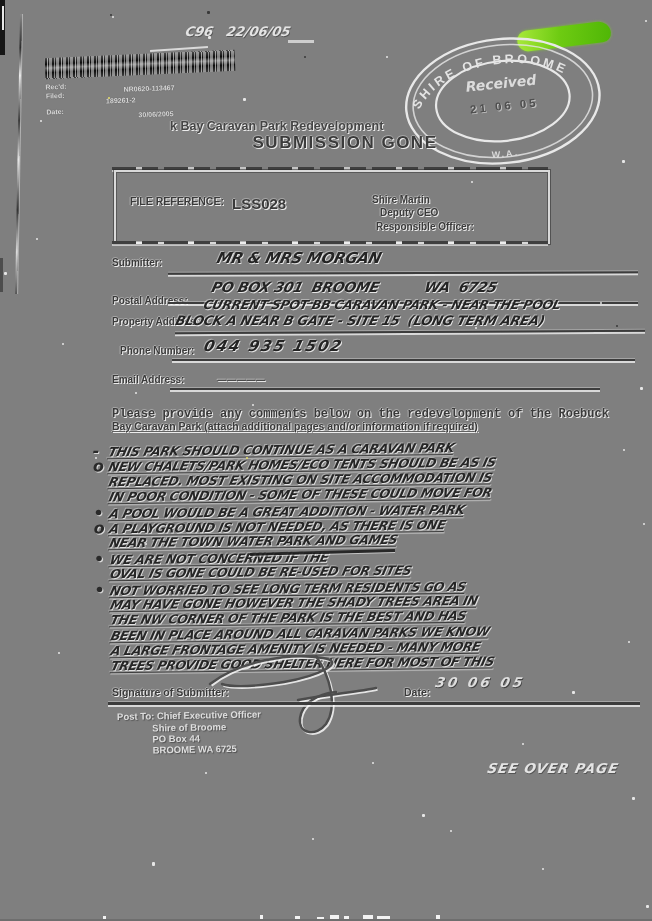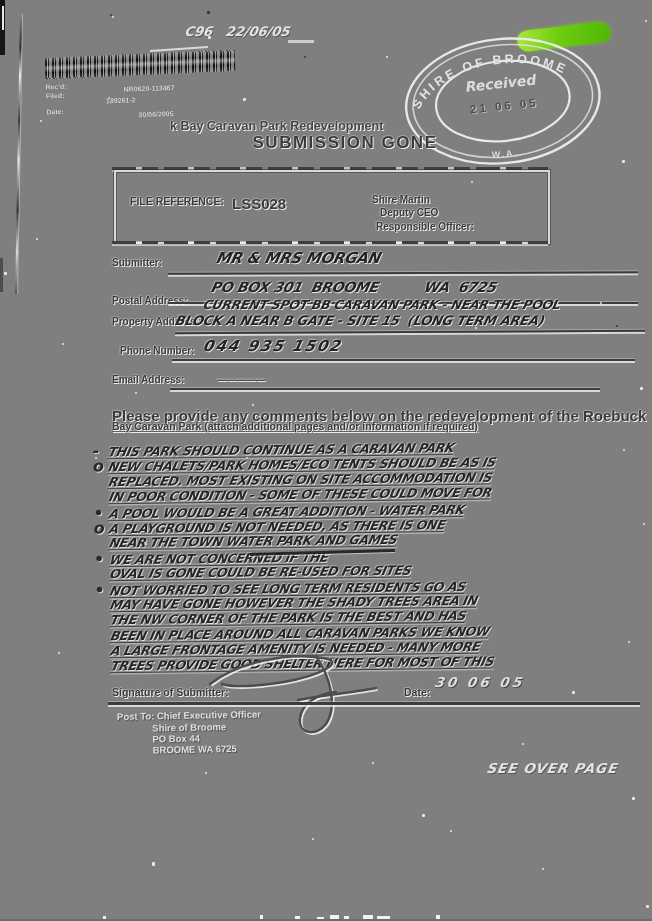--- a/index.html
+++ b/index.html
@@ -158,21 +158,21 @@
   <div class="rule" style="left:175px;top:331px;width:470px;transform:rotate(-0.3deg);"></div>
 
   <div class="lbl" style="left:120px;top:345px;">Phone Number:</div>
   <div class="hw" style="left:202px;top:337px;font-size:15px;letter-spacing:2px;">044 935 1502</div>
   <div class="rule" style="left:172px;top:359px;width:463px;"></div>
 
   <div class="lbl" style="left:112px;top:374px;">Email Address:</div>
   <div class="hw" style="left:216px;top:374px;font-size:10px;color:#4a4a4a;">—————</div>
   <div class="rule" style="left:170px;top:388px;width:430px;"></div>
 
-  <div class="lbl" style="left:112px;top:407px;font-size:15px;">Please provide any comments below on the redevelopment of the Roebuck</div>
+  <div class="lbl" style="left:112px;top:407px;font-size:12px;font-family:Liberation Mono, monospace;">Please provide any comments below on the redevelopment of the Roebuck</div>
   <div class="lbl" style="left:112px;top:420px;font-size:10.5px;text-decoration:underline;text-decoration-color:rgba(50,50,50,.6);">Bay Caravan Park (attach additional pages and/or information if required)</div>
 
   <div class="abs" style="left:94px;top:438px;width:556px;transform:rotate(-0.7deg);">
     <div class="c-line"><span class="bullet">-</span><span class="txt">THIS PARK SHOULD CONTINUE AS A CARAVAN PARK</span></div>
     <div class="c-line"><span class="bullet">o</span><span class="txt">NEW CHALETS/PARK HOMES/ECO TENTS SHOULD BE AS IS</span></div>
     <div class="c-line"><span class="bullet"></span><span class="txt">REPLACED. MOST EXISTING ON SITE ACCOMMODATION IS</span></div>
     <div class="c-line"><span class="bullet"></span><span class="txt">IN POOR CONDITION - SOME OF THESE COULD MOVE FOR</span></div>
     <div class="c-line"><span class="bullet">•</span><span class="txt">A POOL WOULD BE A GREAT ADDITION - WATER PARK</span></div>
     <div class="c-line"><span class="bullet">o</span><span class="txt">A PLAYGROUND IS NOT NEEDED, AS THERE IS ONE</span></div>
     <div class="c-line"><span class="bullet"></span><span class="txt">NEAR THE TOWN WATER PARK  AND GAMES</span></div>

